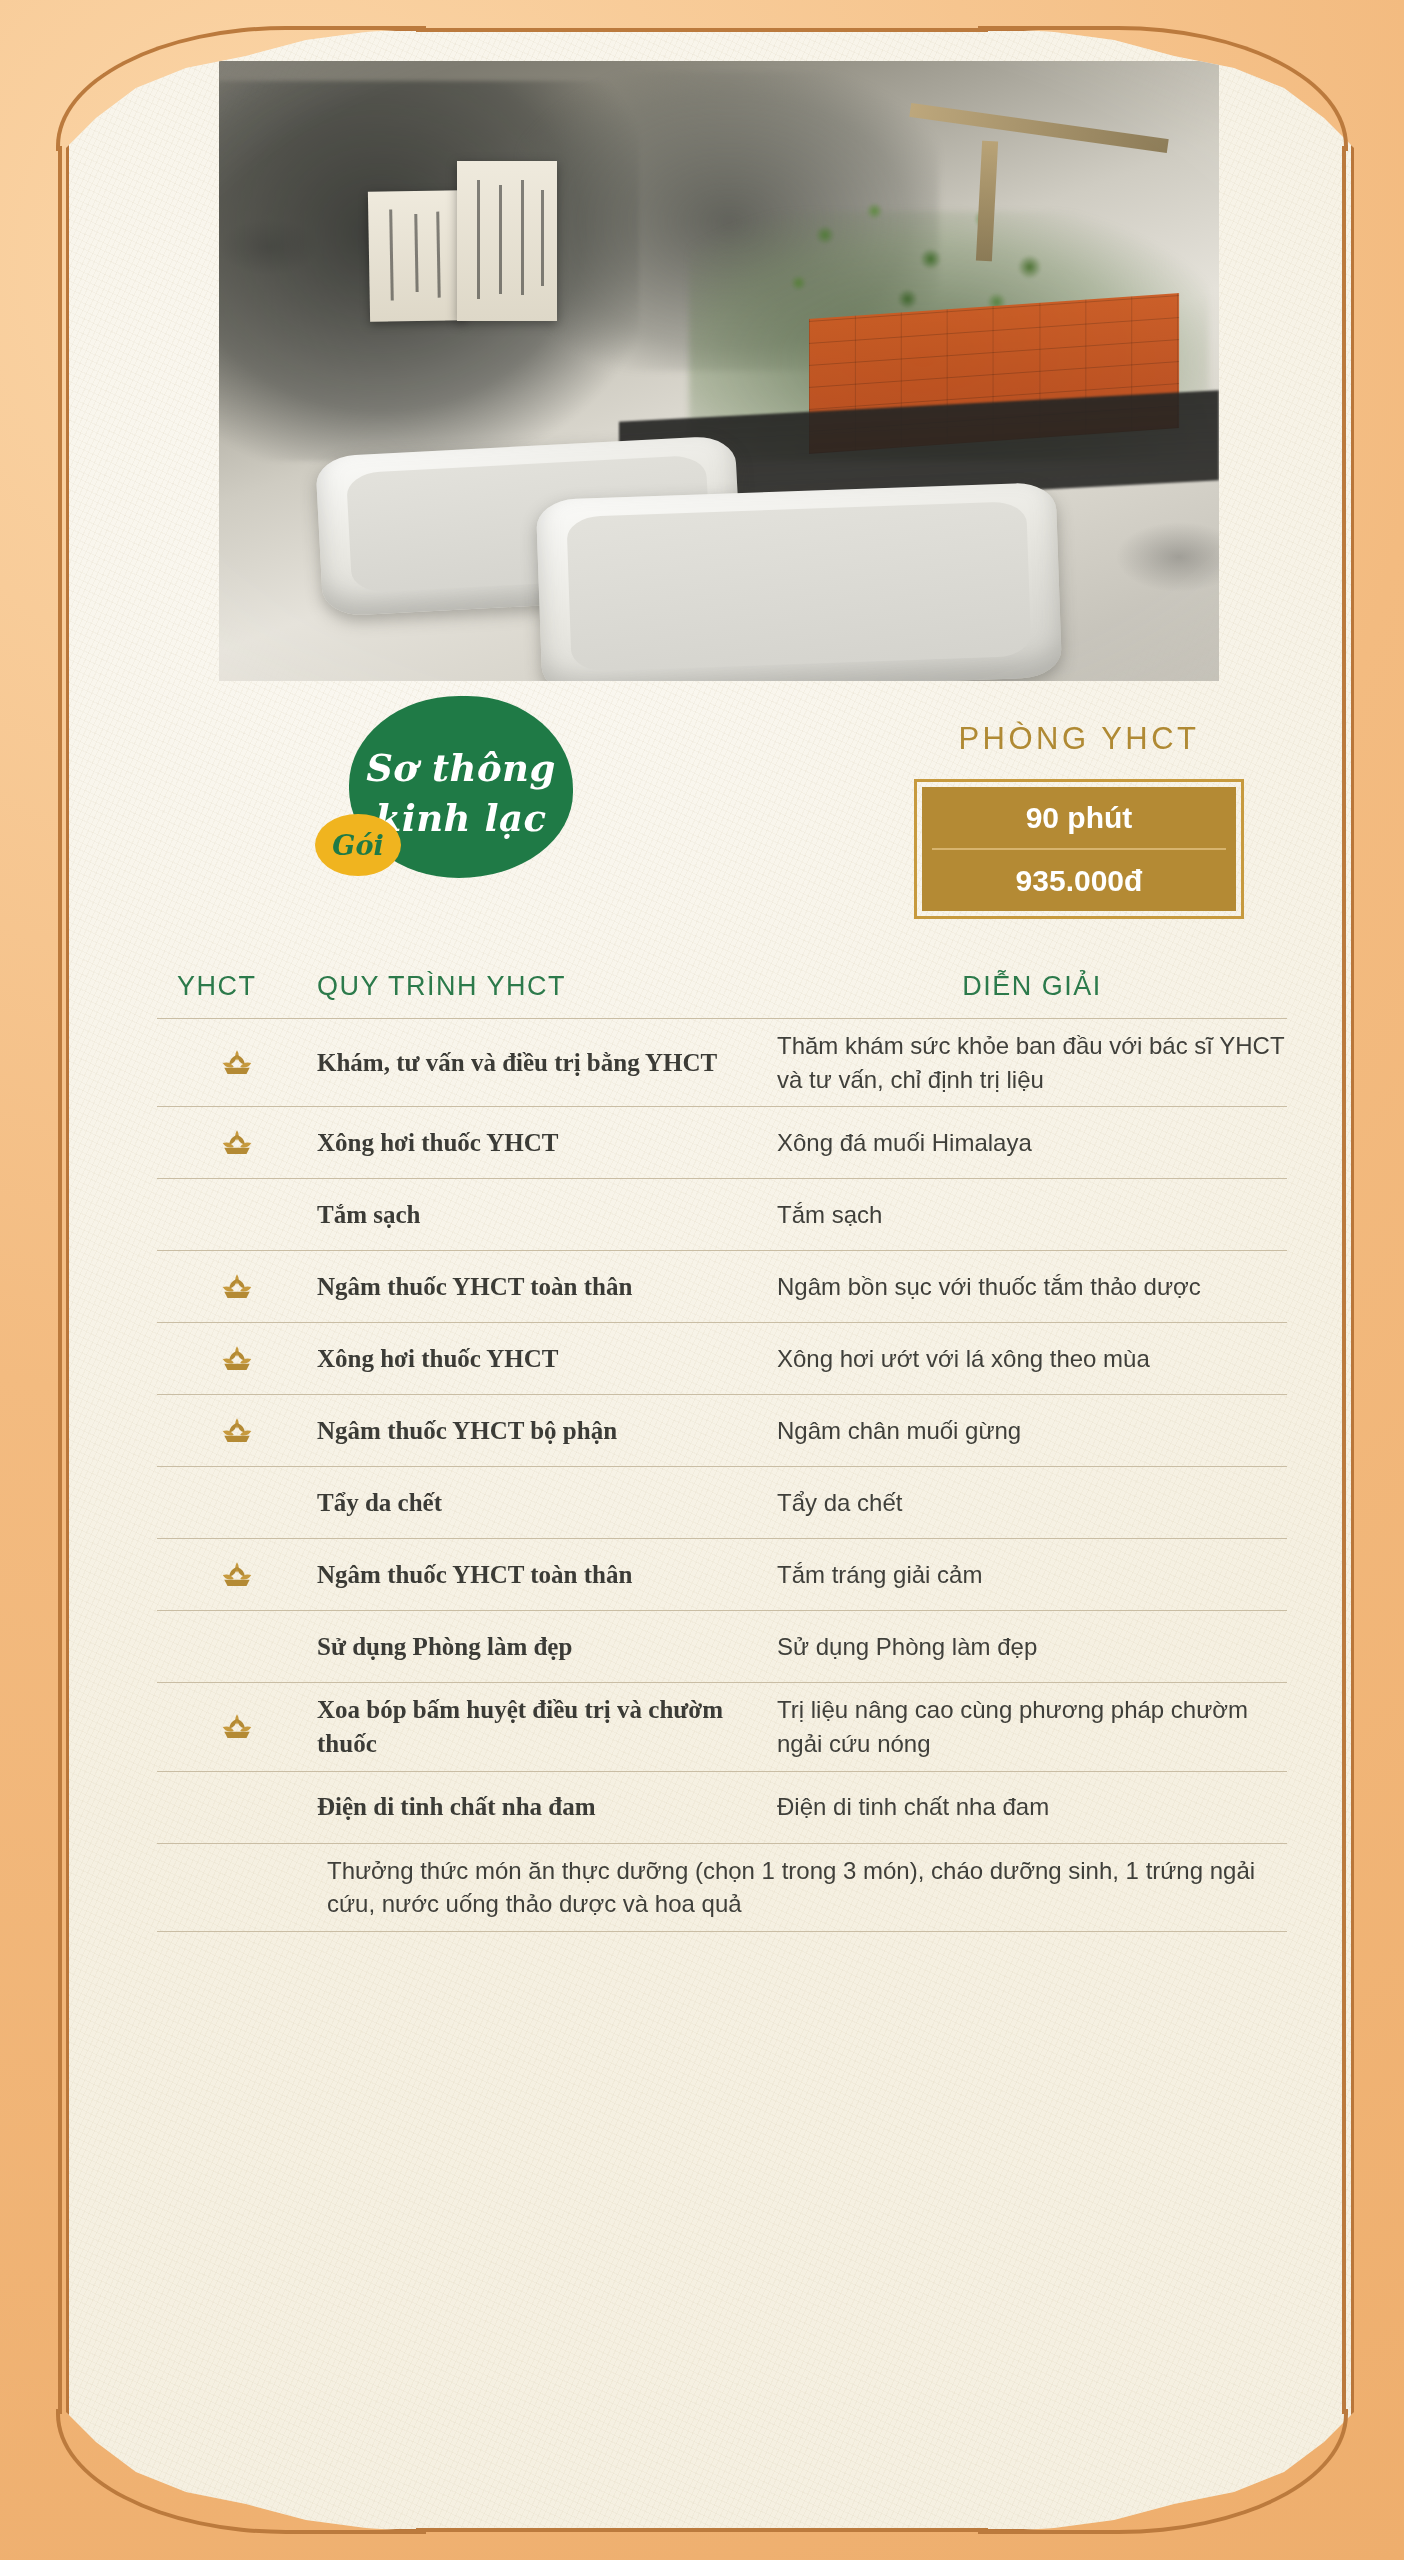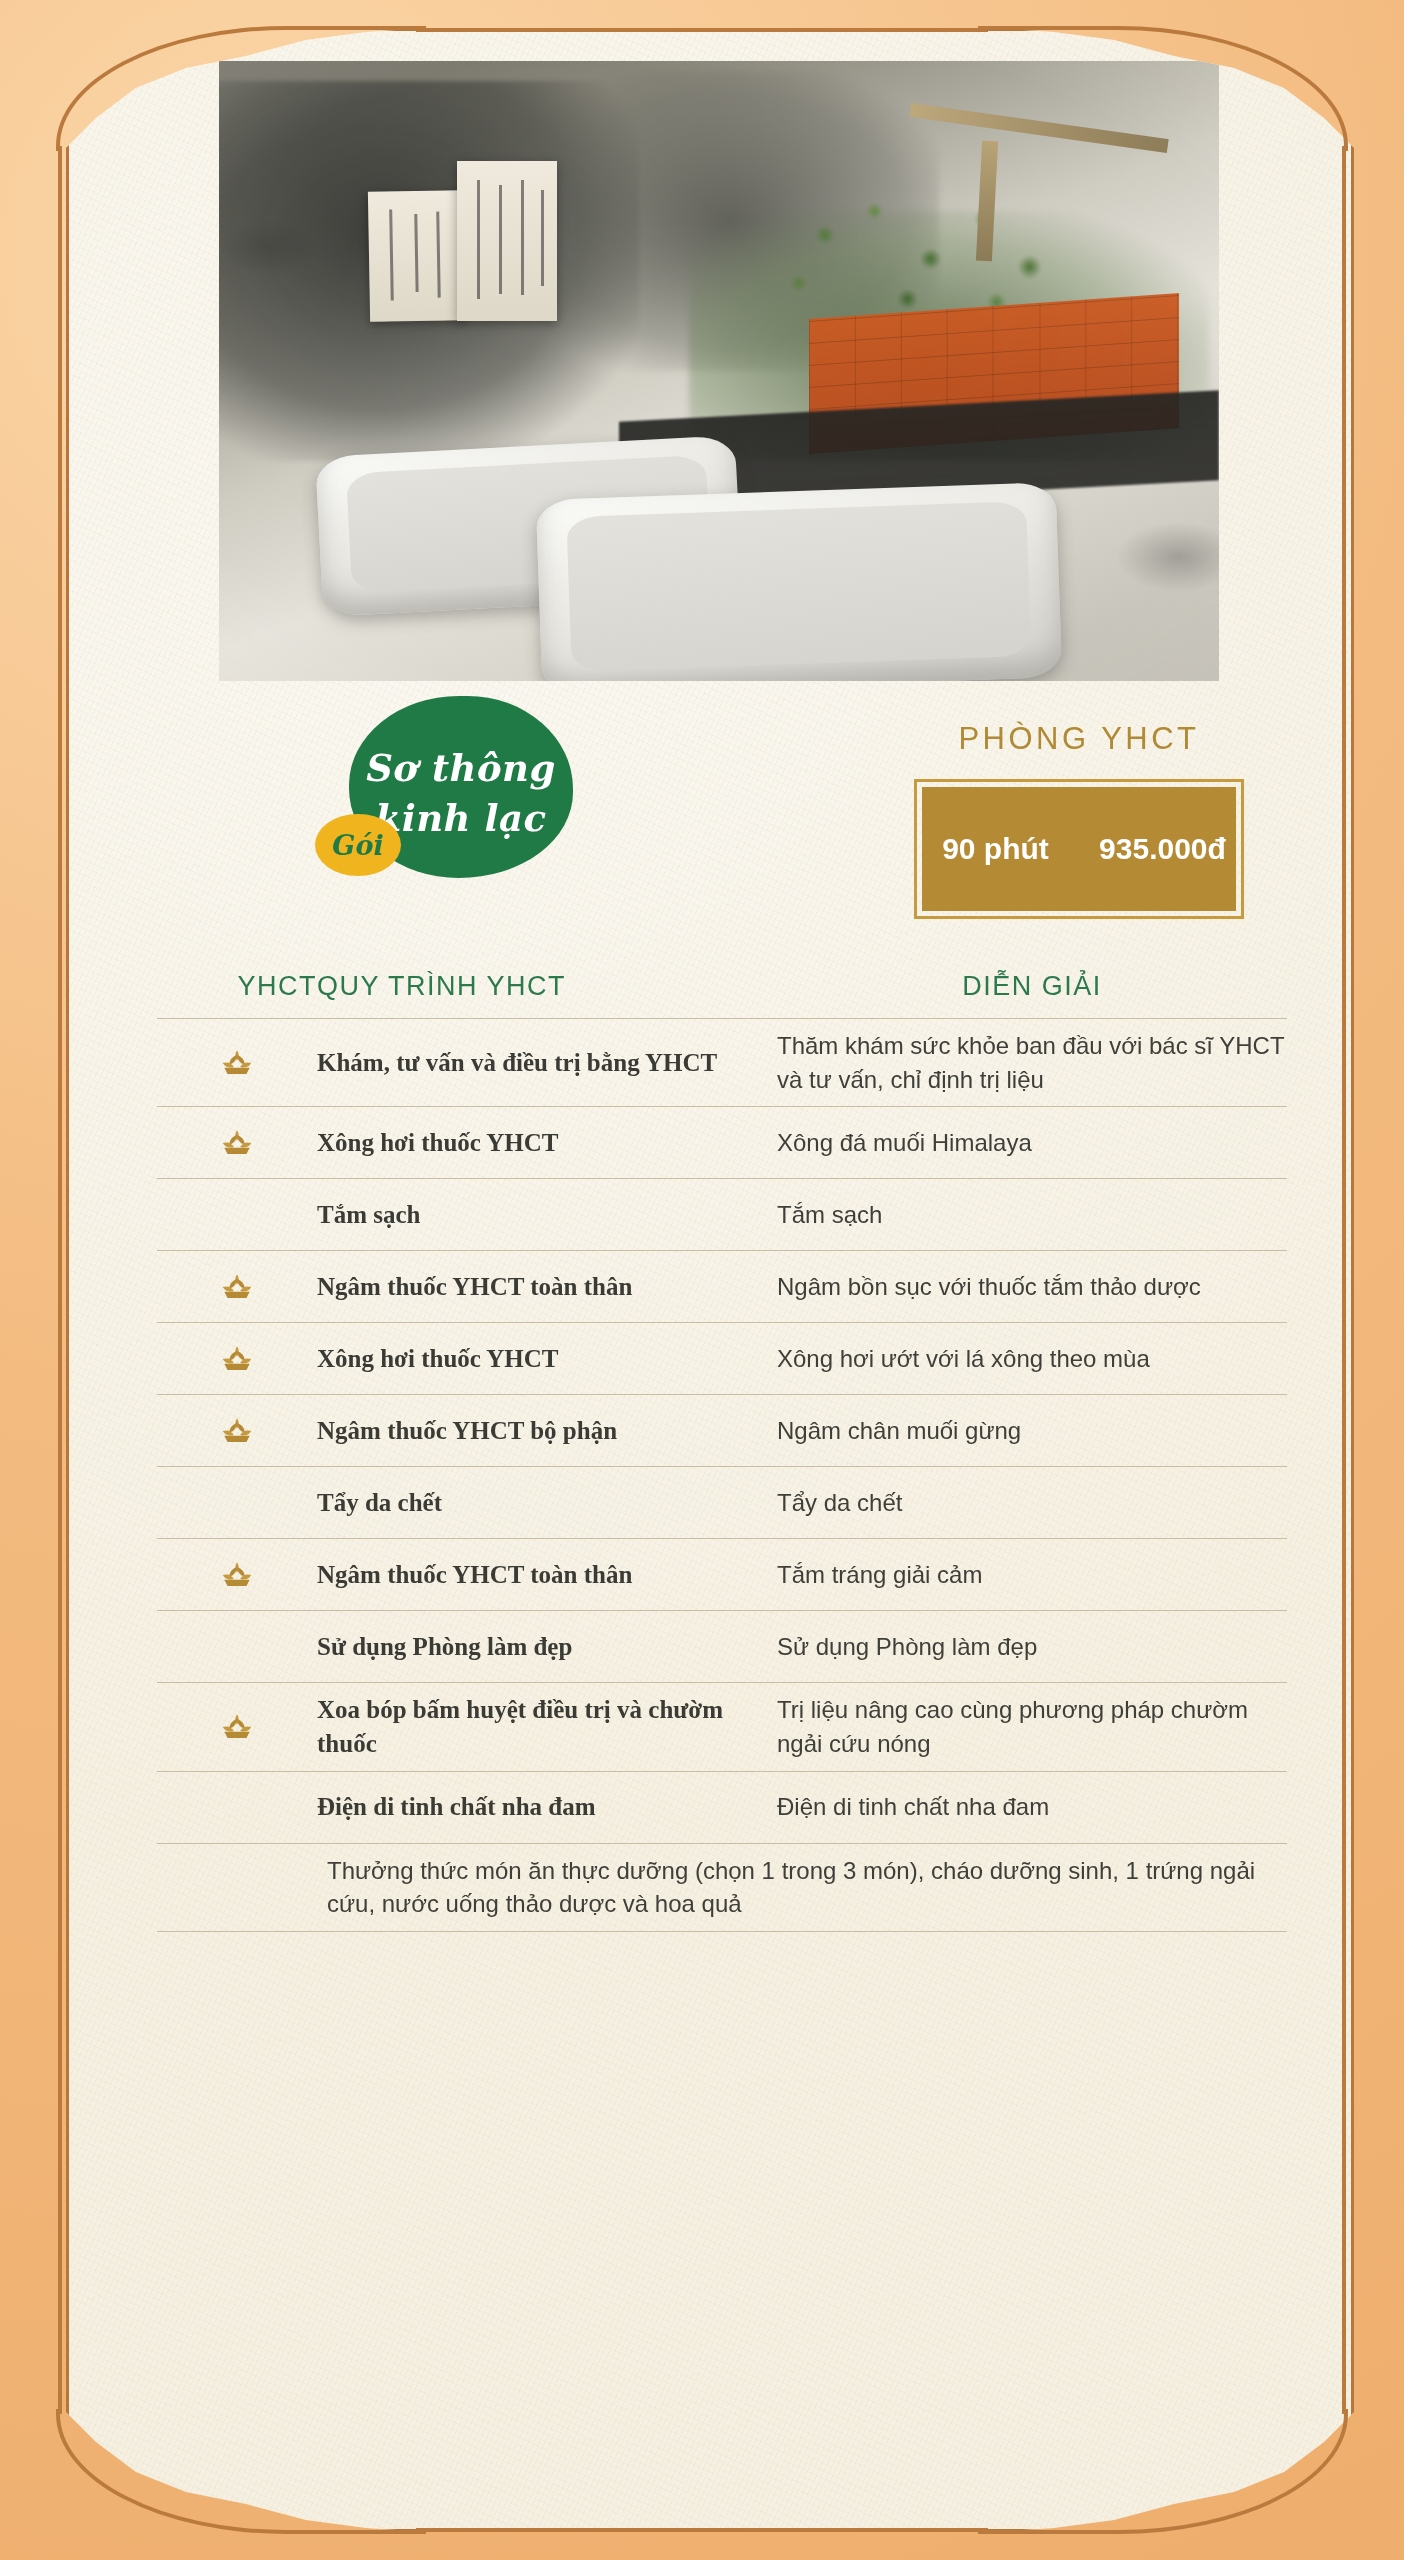--- a/index.html
+++ b/index.html
@@ -228,21 +228,21 @@
     position: absolute;
     left: 845px; top: 748px;
     width: 330px; height: 140px;
     border: 3px solid #c79a3e;
     padding: 5px;
     z-index: 2;
   }
   #price-inner {
     width: 100%; height: 100%;
     background: #b48a34;
-    display: flex; flex-direction: row;
+    display: flex; flex-direction: column;
   }
   .price-row {
     flex: 1;
     display: flex; align-items: center; justify-content: center;
     color: #ffffff;
     font-size: 30px;
     font-weight: 700;
   }
   .price-divider { height: 2px; background: #d7b46e; margin: 0 10px; }
 
@@ -256,21 +256,21 @@
   .thead {
     display: flex;
     align-items: flex-end;
     padding: 0 0 16px 0;
   }
   .th {
     color: #2c7a4b;
     font-size: 27px;
     letter-spacing: 1.5px;
   }
-  .th-1 { width: 160px; padding-left: 20px; text-align: right; }
+  .th-1 { width: 160px; padding-left: 20px; }
   .th-2 { width: 450px; }
   .th-3 { flex: 1; padding-left: 10px; text-align: center; }
 
   .trow {
     display: flex;
     align-items: center;
     border-top: 1px solid #c9bda4;
     min-height: 72px;
     padding: 10px 0;
   }

